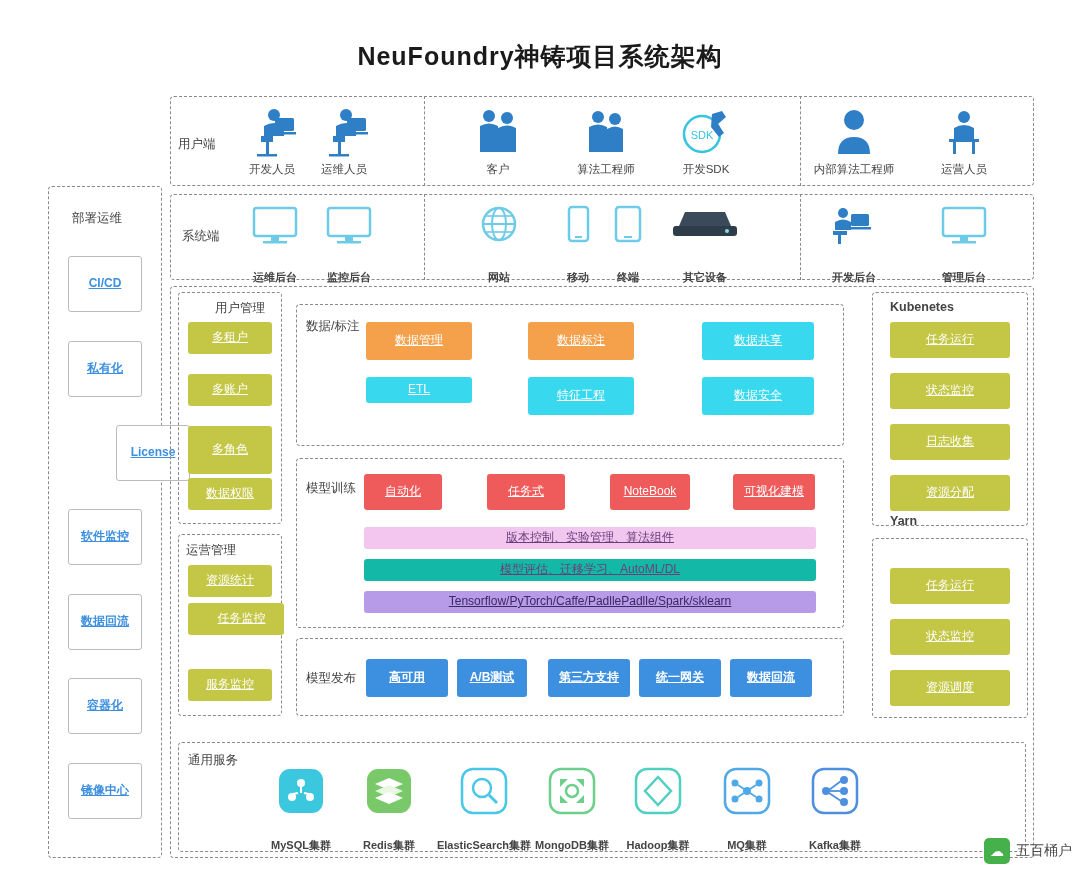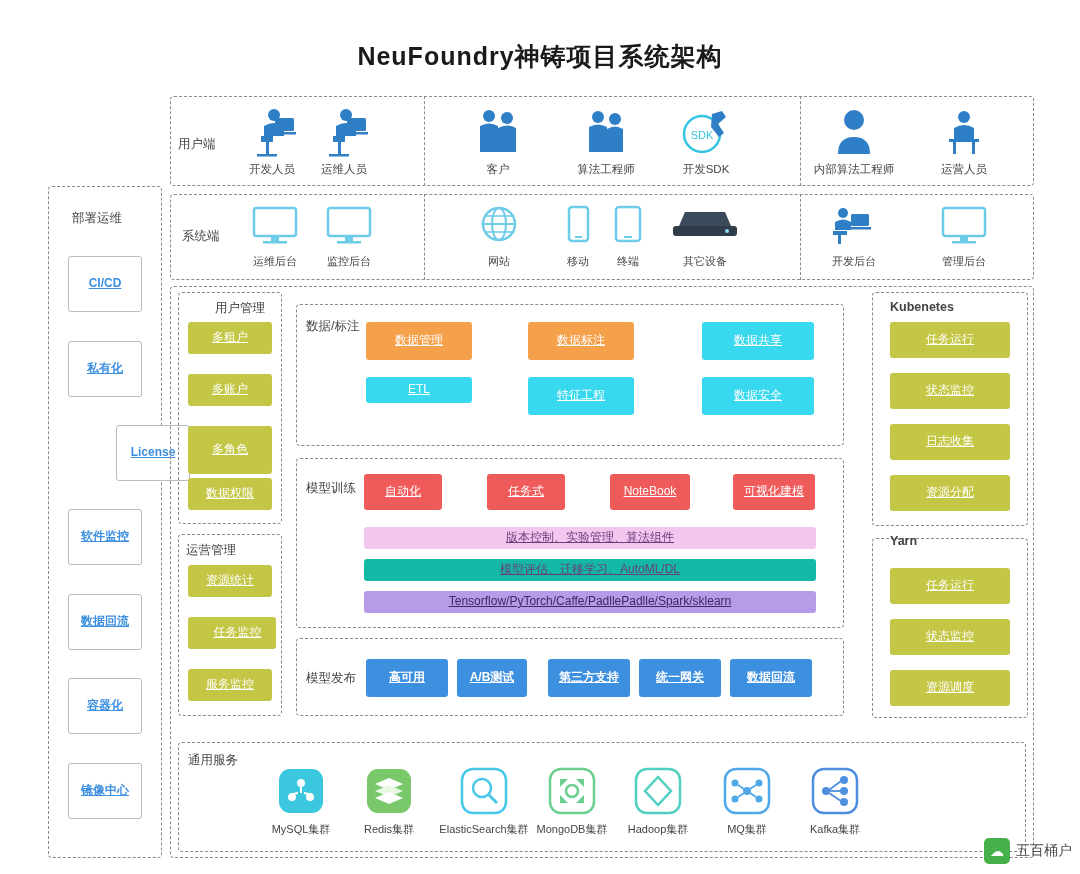--- a/index.html
+++ b/index.html
@@ -76,21 +76,21 @@
   .person-col .cap { margin-top: 2px; white-space: nowrap; }
 
   .icon-blue { fill: #2f7fc7; }
 
   .svc {
     position: absolute;
     text-align: center;
     font-size: 11px;
     color: #444;
   }
-  .svc .cap { margin-top: 4px; white-space: nowrap; }
+  .svc .cap { margin-top: 20px; white-space: nowrap; font-weight: bold; }
 
   .vdiv {
     position: absolute;
     border-left: 1.4px dashed #8a8a8a;
   }
 
   .wm {
     position: absolute;
     right: 8px;
     bottom: 10px;
@@ -287,21 +287,21 @@
 <div class="dashed" style="left:178px; top:292px; width:104px; height:232px;"></div>
 <div class="sect-label" style="left:186px; top:300px;margin-left:29px;">用户管理</div>
 <div class="chip olive" style="position:absolute; left:188px; top:322px; width:84px; height:32px;">多租户</div>
 <div class="chip olive" style="position:absolute; left:188px; top:374px; width:84px; height:32px;">多账户</div>
 <div class="chip olive" style="position:absolute; left:188px; top:426px; width:84px; height:48px;">多角色</div>
 <div class="chip olive" style="position:absolute; left:188px; top:478px; width:84px; height:32px;">数据权限</div>
 
 <div class="dashed" style="left:178px; top:534px; width:104px; height:182px;"></div>
 <div class="sect-label" style="left:186px; top:542px;">运营管理</div>
 <div class="chip olive" style="position:absolute; left:188px; top:565px; width:84px; height:32px;">资源统计</div>
-<div class="chip olive" style="position:absolute; left:188px; top:617px; width:88px; height:32px;padding-left:11px;">任务监控</div>
+<div class="chip olive" style="position:absolute; left:188px; top:603px; width:96px; height:32px;padding-left:11px;">任务监控</div>
 <div class="chip olive" style="position:absolute; left:188px; top:669px; width:84px; height:32px;">服务监控</div>
 
 <div class="dashed" style="left:296px; top:304px; width:548px; height:142px;"></div>
 <div class="sect-label" style="left:306px; top:318px;">数据/标注</div>
 <div class="chip orange" style="position:absolute; left:366px; top:322px; width:106px; height:38px;">数据管理</div>
 <div class="chip orange" style="position:absolute; left:528px; top:322px; width:106px; height:38px;">数据标注</div>
 <div class="chip cyan" style="position:absolute; left:702px; top:322px; width:112px; height:38px;">数据共享</div>
 <div class="chip cyan" style="position:absolute; left:366px; top:377px; width:106px; height:26px;">ETL</div>
 <div class="chip cyan" style="position:absolute; left:528px; top:377px; width:106px; height:38px;">特征工程</div>
 <div class="chip cyan" style="position:absolute; left:702px; top:377px; width:112px; height:38px;">数据安全</div>
@@ -325,21 +325,21 @@
 <div class="chip blue" style="position:absolute; left:730px; top:659px; width:82px; height:38px; font-weight:bold;">数据回流</div>
 
 <div class="dashed" style="left:872px; top:292px; width:156px; height:234px;"></div>
 <div class="sect-label" style="left:890px; top:300px; font-weight:bold;">Kubenetes</div>
 <div class="chip olive" style="position:absolute; left:890px; top:322px; width:120px; height:36px;">任务运行</div>
 <div class="chip olive" style="position:absolute; left:890px; top:373px; width:120px; height:36px;">状态监控</div>
 <div class="chip olive" style="position:absolute; left:890px; top:424px; width:120px; height:36px;">日志收集</div>
 <div class="chip olive" style="position:absolute; left:890px; top:475px; width:120px; height:36px;">资源分配</div>
 
 <div class="dashed" style="left:872px; top:538px; width:156px; height:180px;"></div>
-<div class="sect-label" style="left:890px; top:514px; font-weight:bold;margin-top:20px;">Yarn</div>
+<div class="sect-label" style="left:890px; top:514px; font-weight:bold;">Yarn</div>
 <div class="chip olive" style="position:absolute; left:890px; top:568px; width:120px; height:36px;">任务运行</div>
 <div class="chip olive" style="position:absolute; left:890px; top:619px; width:120px; height:36px;">状态监控</div>
 <div class="chip olive" style="position:absolute; left:890px; top:670px; width:120px; height:36px;">资源调度</div>
 
 <div class="dashed" style="left:178px; top:742px; width:848px; height:110px;"></div>
 <div class="sect-label" style="left:188px; top:752px;">通用服务</div>
 
 <div class="svc" style="left:266px; top:766px; width:70px;">
   <svg width="50" height="50" viewBox="0 0 50 50">
     <rect x="3" y="3" width="44" height="44" rx="11" fill="#3bc8de"></rect>

